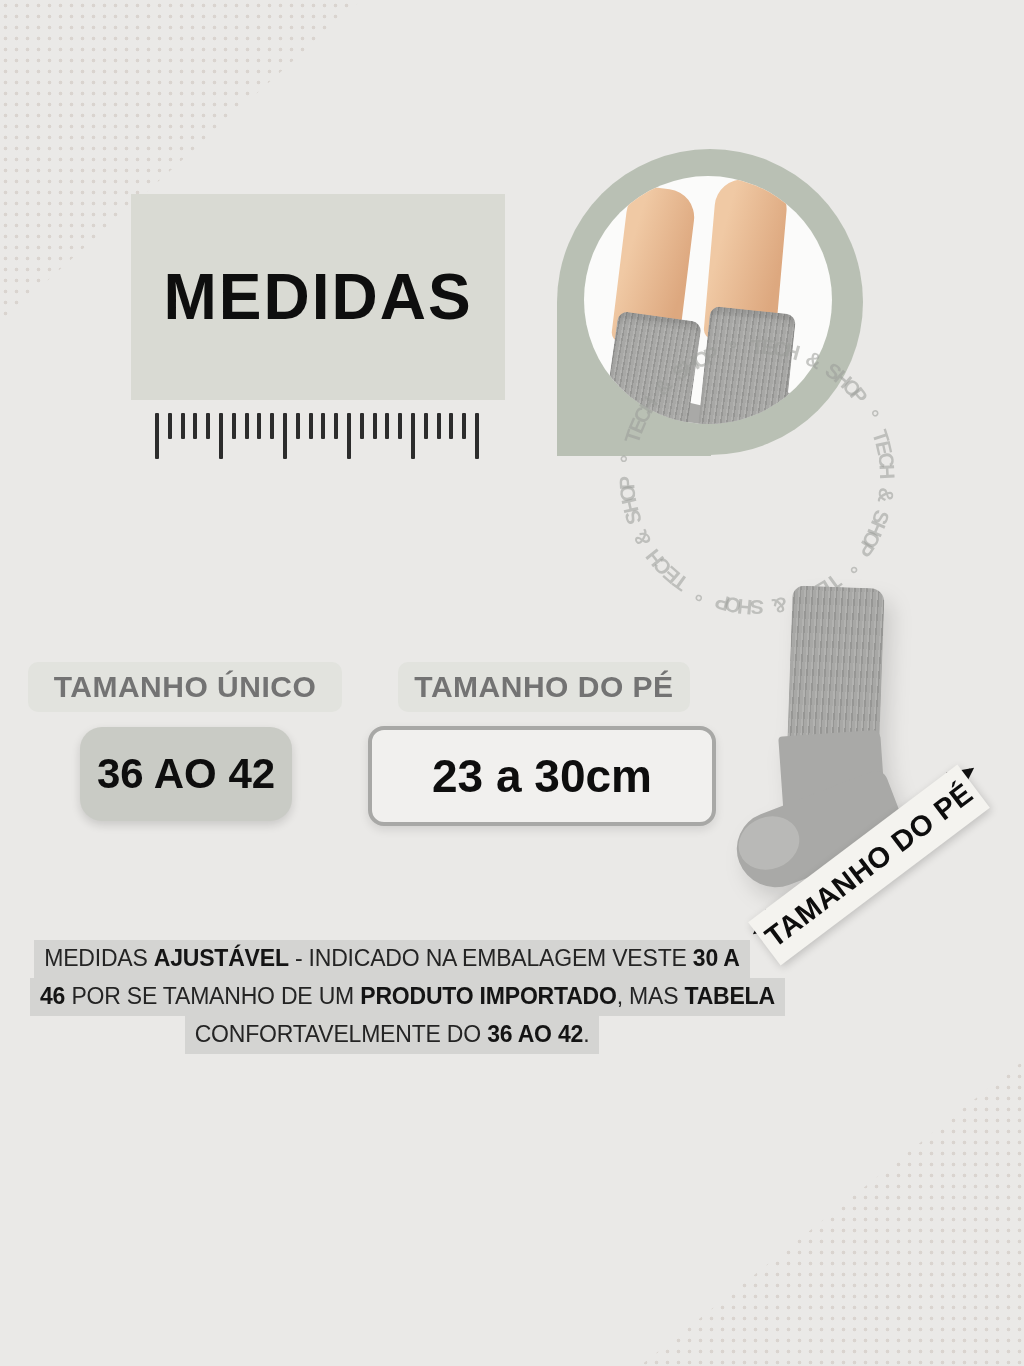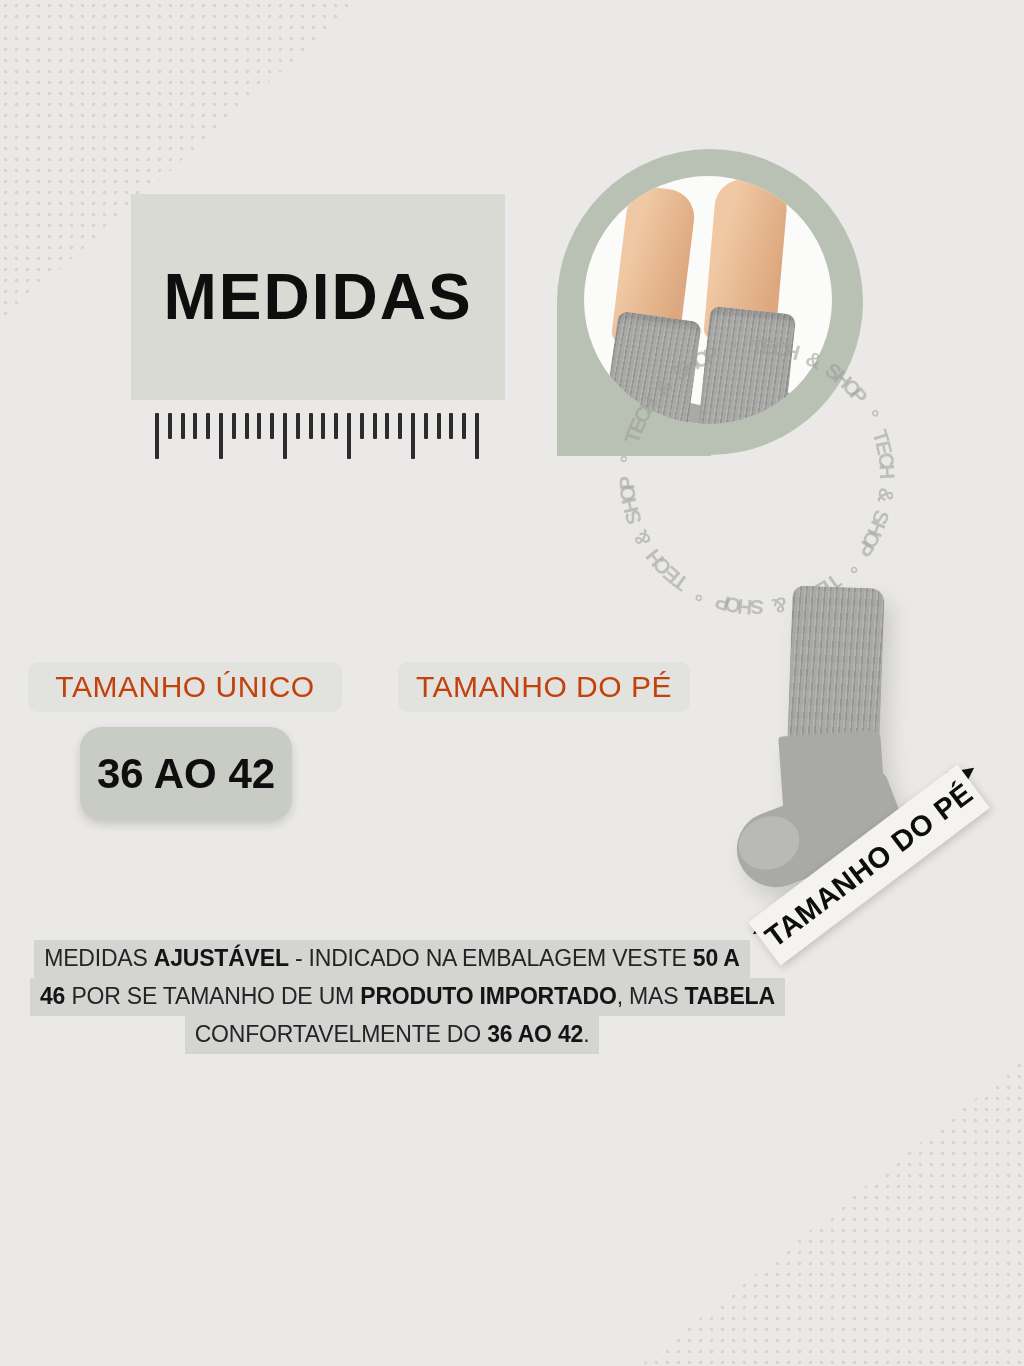--- a/index.html
+++ b/index.html
@@ -62,21 +62,21 @@
   .watermark{position:absolute;left:757px;top:478px;width:0;height:0;z-index:2;}
   .wm-ch{
     position:absolute;left:-7px;top:-13px;width:14px;text-align:center;
     font-size:21px;font-weight:700;color:var(--watermark,#9b9d99);opacity:.55;
   }
 
   
   .pill{
     position:absolute;height:50px;border-radius:10px;background:var(--pill,#e2e3de);
     display:flex;align-items:center;justify-content:center;
-    font-size:30px;font-weight:400;letter-spacing:.5px;color:#c2410c;
+    font-size:30px;font-weight:700;letter-spacing:.5px;color:#737373;
   }
   .pill.single{left:28px;top:662px;width:314px;}
   .pill.foot{left:398px;top:662px;width:292px;}
   .value-box{
     position:absolute;display:flex;align-items:center;justify-content:center;
     font-weight:800;color:#0e0e0e;
   }
   .value-box.single{
     left:80px;top:727px;width:212px;height:94px;border-radius:22px;
     background:var(--value-box,#c9cbc5);box-shadow:0 4px 10px rgba(0,0,0,0.14);
@@ -240,37 +240,38 @@
       <span class="tick"></span>
       <span class="tick"></span>
       <span class="tick"></span>
       <span class="tick major"></span>
     </div>
 
   <div class="pill single">TAMANHO ÚNICO</div>
   <div class="value-box single">36 AO 42</div>
 
   <div class="pill foot">TAMANHO DO PÉ</div>
+  <div class="value-box foot">23 a 30cm</div>
 
   <div class="sock">
     <div class="s-cuff rib"></div>
     <div class="s-ankle"></div>
     <div class="s-foot"></div>
     <div class="s-toe"></div>
   </div>
 
   <svg class="measure-svg" width="250" height="195" viewBox="0 0 250 195">
     <defs>
       <marker id="ah" viewBox="0 0 10 10" refX="8.5" refY="5" markerWidth="6.5" markerHeight="6.5" orient="auto-start-reverse">
         <path d="M0,0 L10,5 L0,10 z" fill="#111"></path>
       </marker>
     </defs>
     <line x1="16" y1="180" x2="231" y2="18" stroke="#111" stroke-width="4" marker-start="url(#ah)" marker-end="url(#ah)"></line>
   </svg>
   <div class="band">TAMANHO DO PÉ</div>
 
   <div class="note">
-    <div class="note-line"><span class="hl"><span>MEDIDAS </span><b>AJUSTÁVEL</b><span> - INDICADO NA EMBALAGEM VESTE </span><b>50 A</b></span></div>
+    <div class="note-line"><span class="hl"><span>MEDIDAS </span><b>AJUSTÁVEL</b><span> - INDICADO NA EMBALAGEM VESTE </span><b>30 A</b></span></div>
     <div class="note-line"><span class="hl"><b>46</b><span> POR SE TAMANHO DE UM </span><b>PRODUTO IMPORTADO</b><span>, MAS </span><b>TABELA</b></span></div>
     <div class="note-line"><span class="hl"><span>CONFORTAVELMENTE DO </span><b>36 AO 42</b><span>.</span></span></div>
   </div>
 
 </div>
 
 </body></html>

